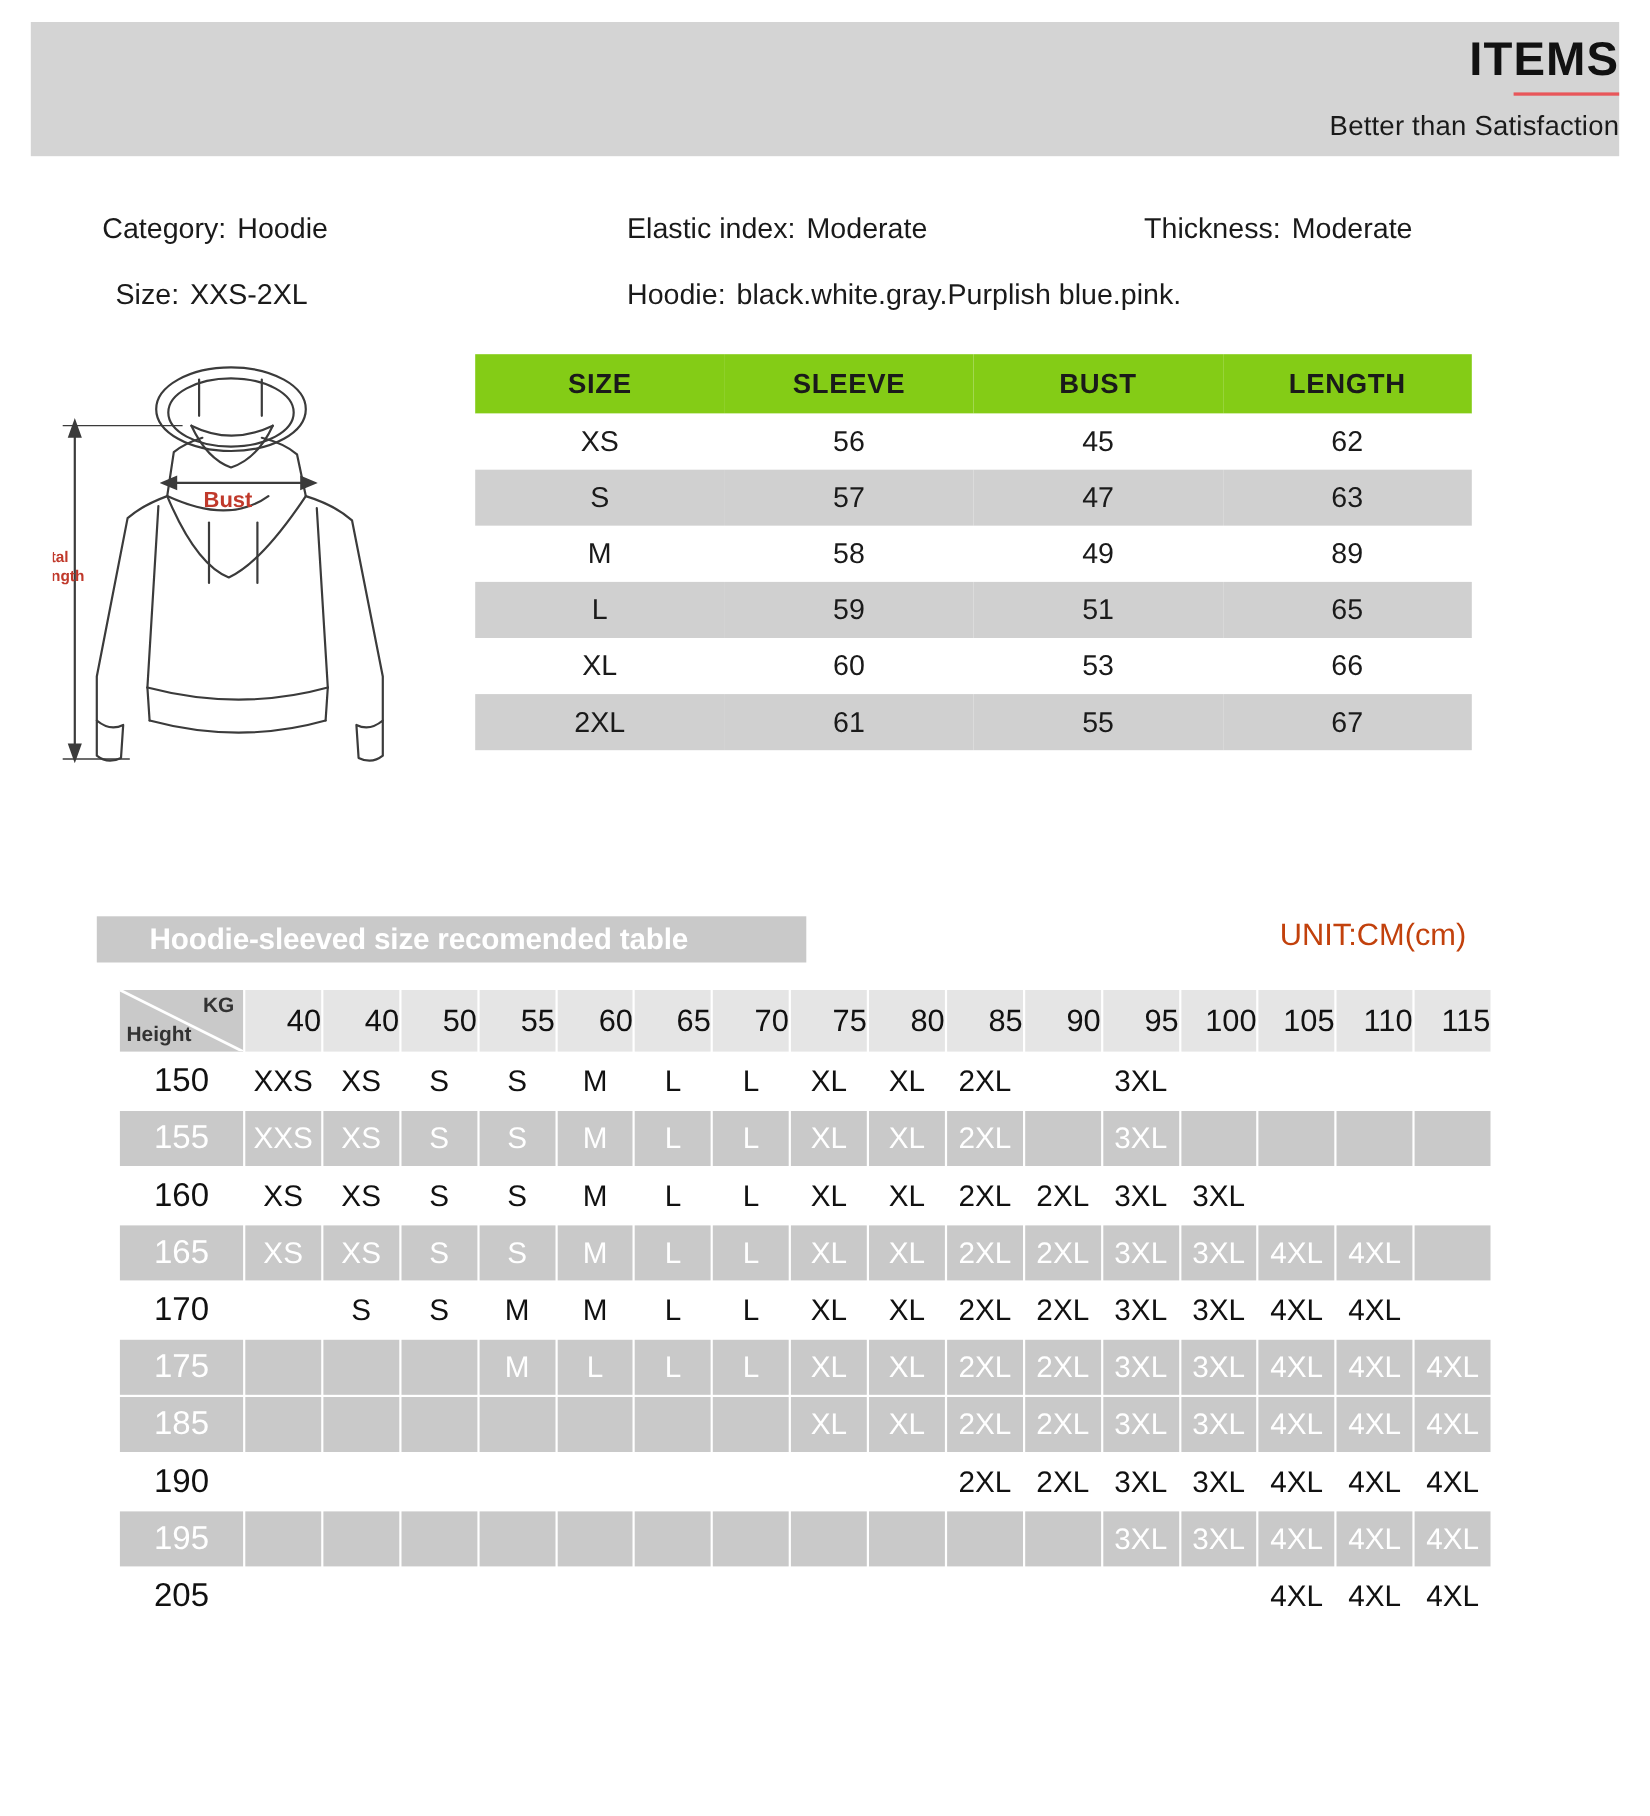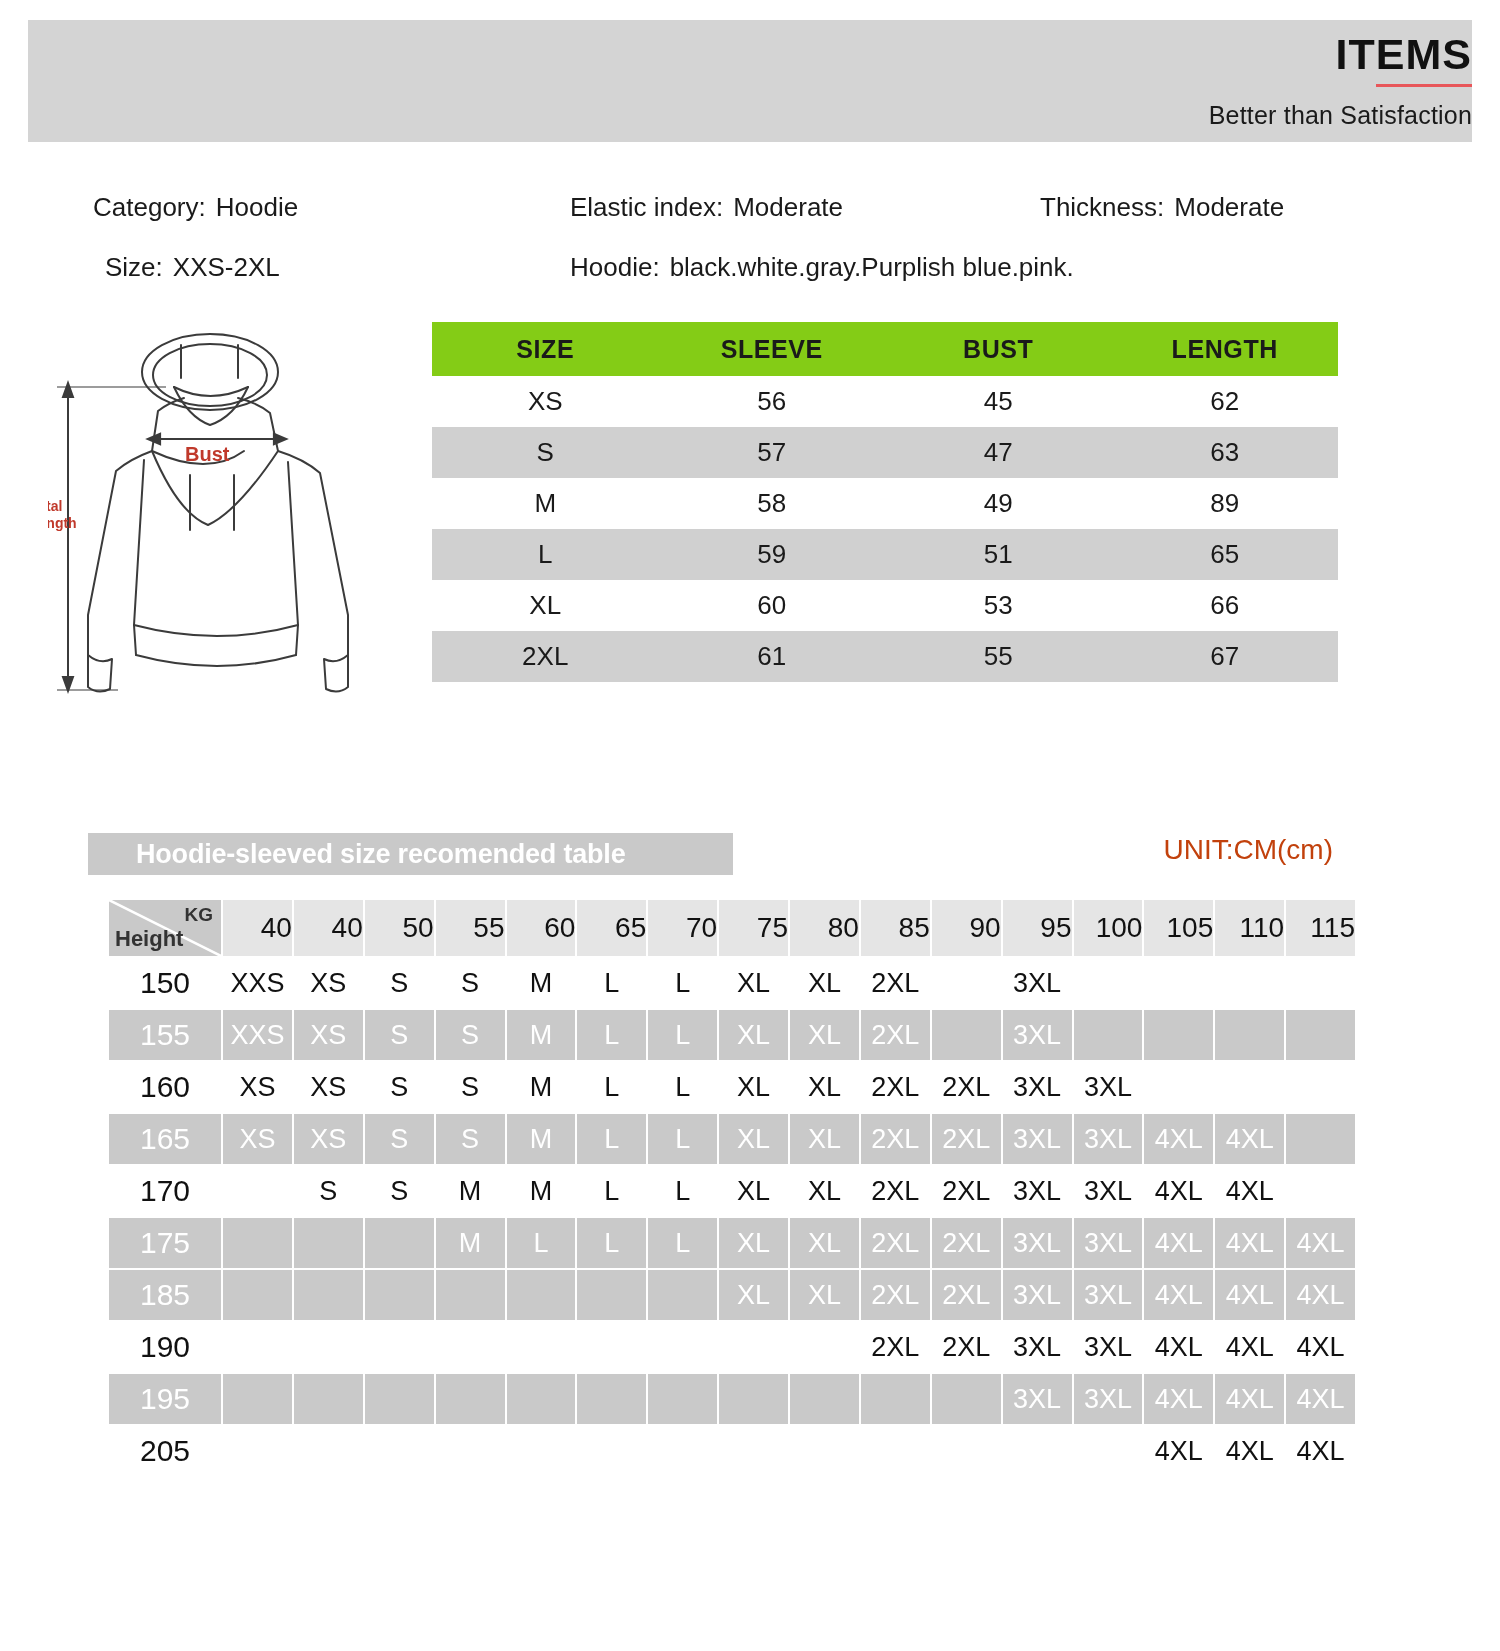--- a/index.html
+++ b/index.html
@@ -132,21 +132,21 @@
     height: 56px;
     padding: 0;
     overflow: hidden;
   }
   .rec th.corner .kg {
     position: absolute; right: 8px; top: 4px;
     font-size: 19px; font-weight: bold; color: #333;
   }
   .rec th.corner .ht {
     position: absolute; left: 6px; bottom: 4px;
-    font-size: 22px; font-weight: bold; color: #333;
+    font-size: 19px; font-weight: bold; color: #333;
   }
   .rec th.corner .slash {
     position: absolute; left: 0; top: 0; width: 100%; height: 100%;
   }
   .rec th.kgcol {
     background: #e5e5e5;
     height: 56px;
     font-size: 28px;
     font-weight: normal;
     color: #111;

